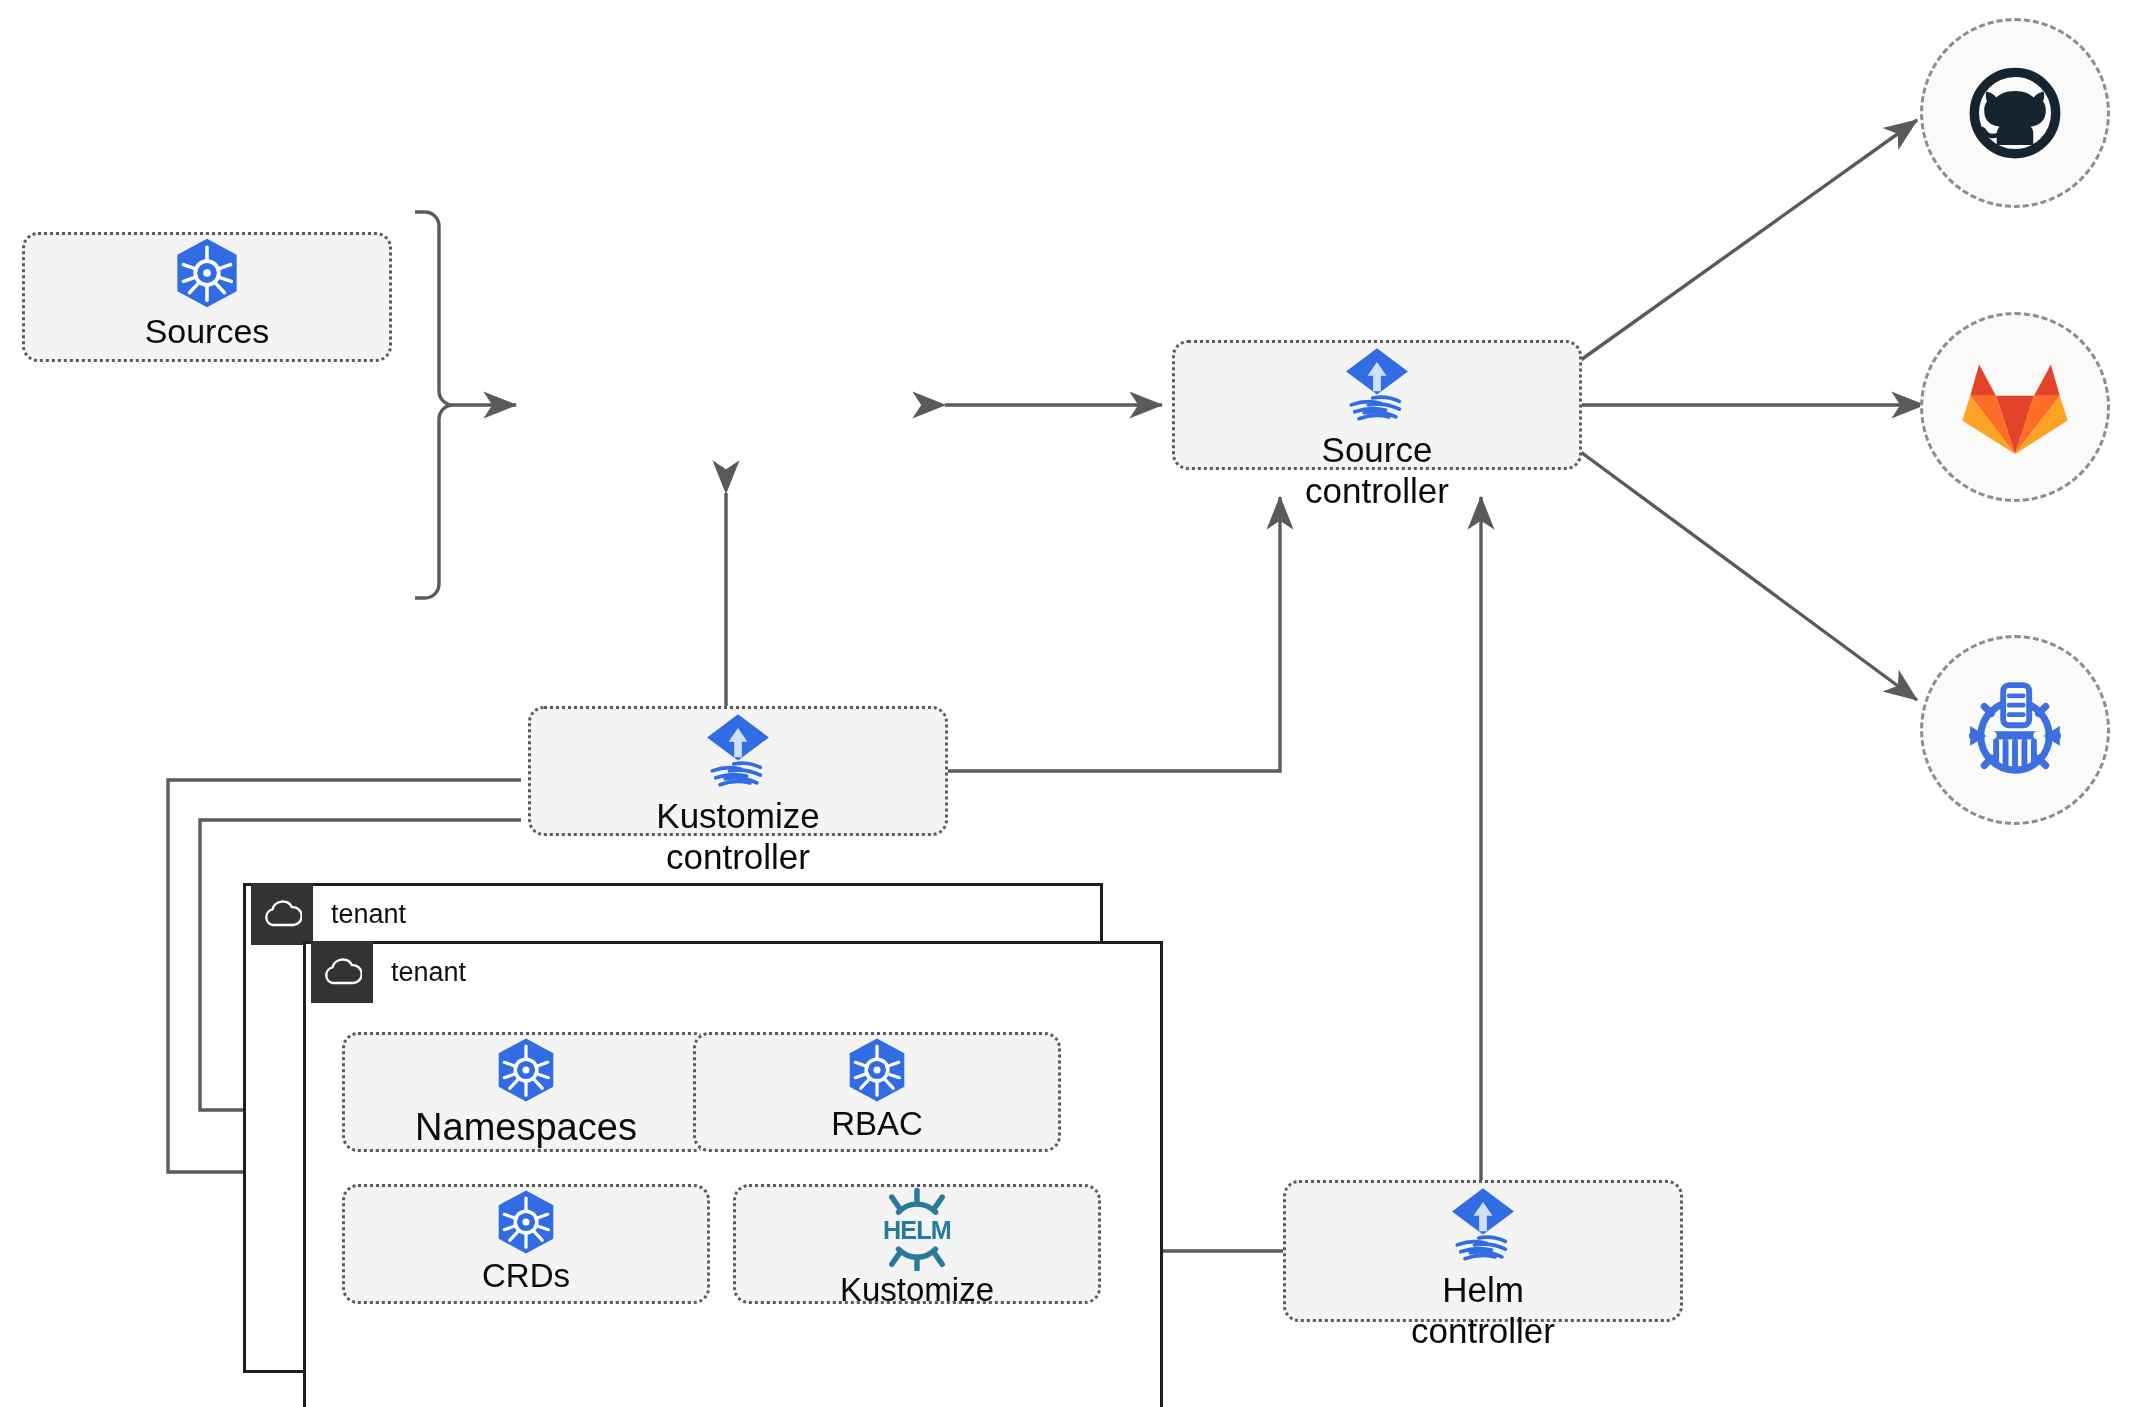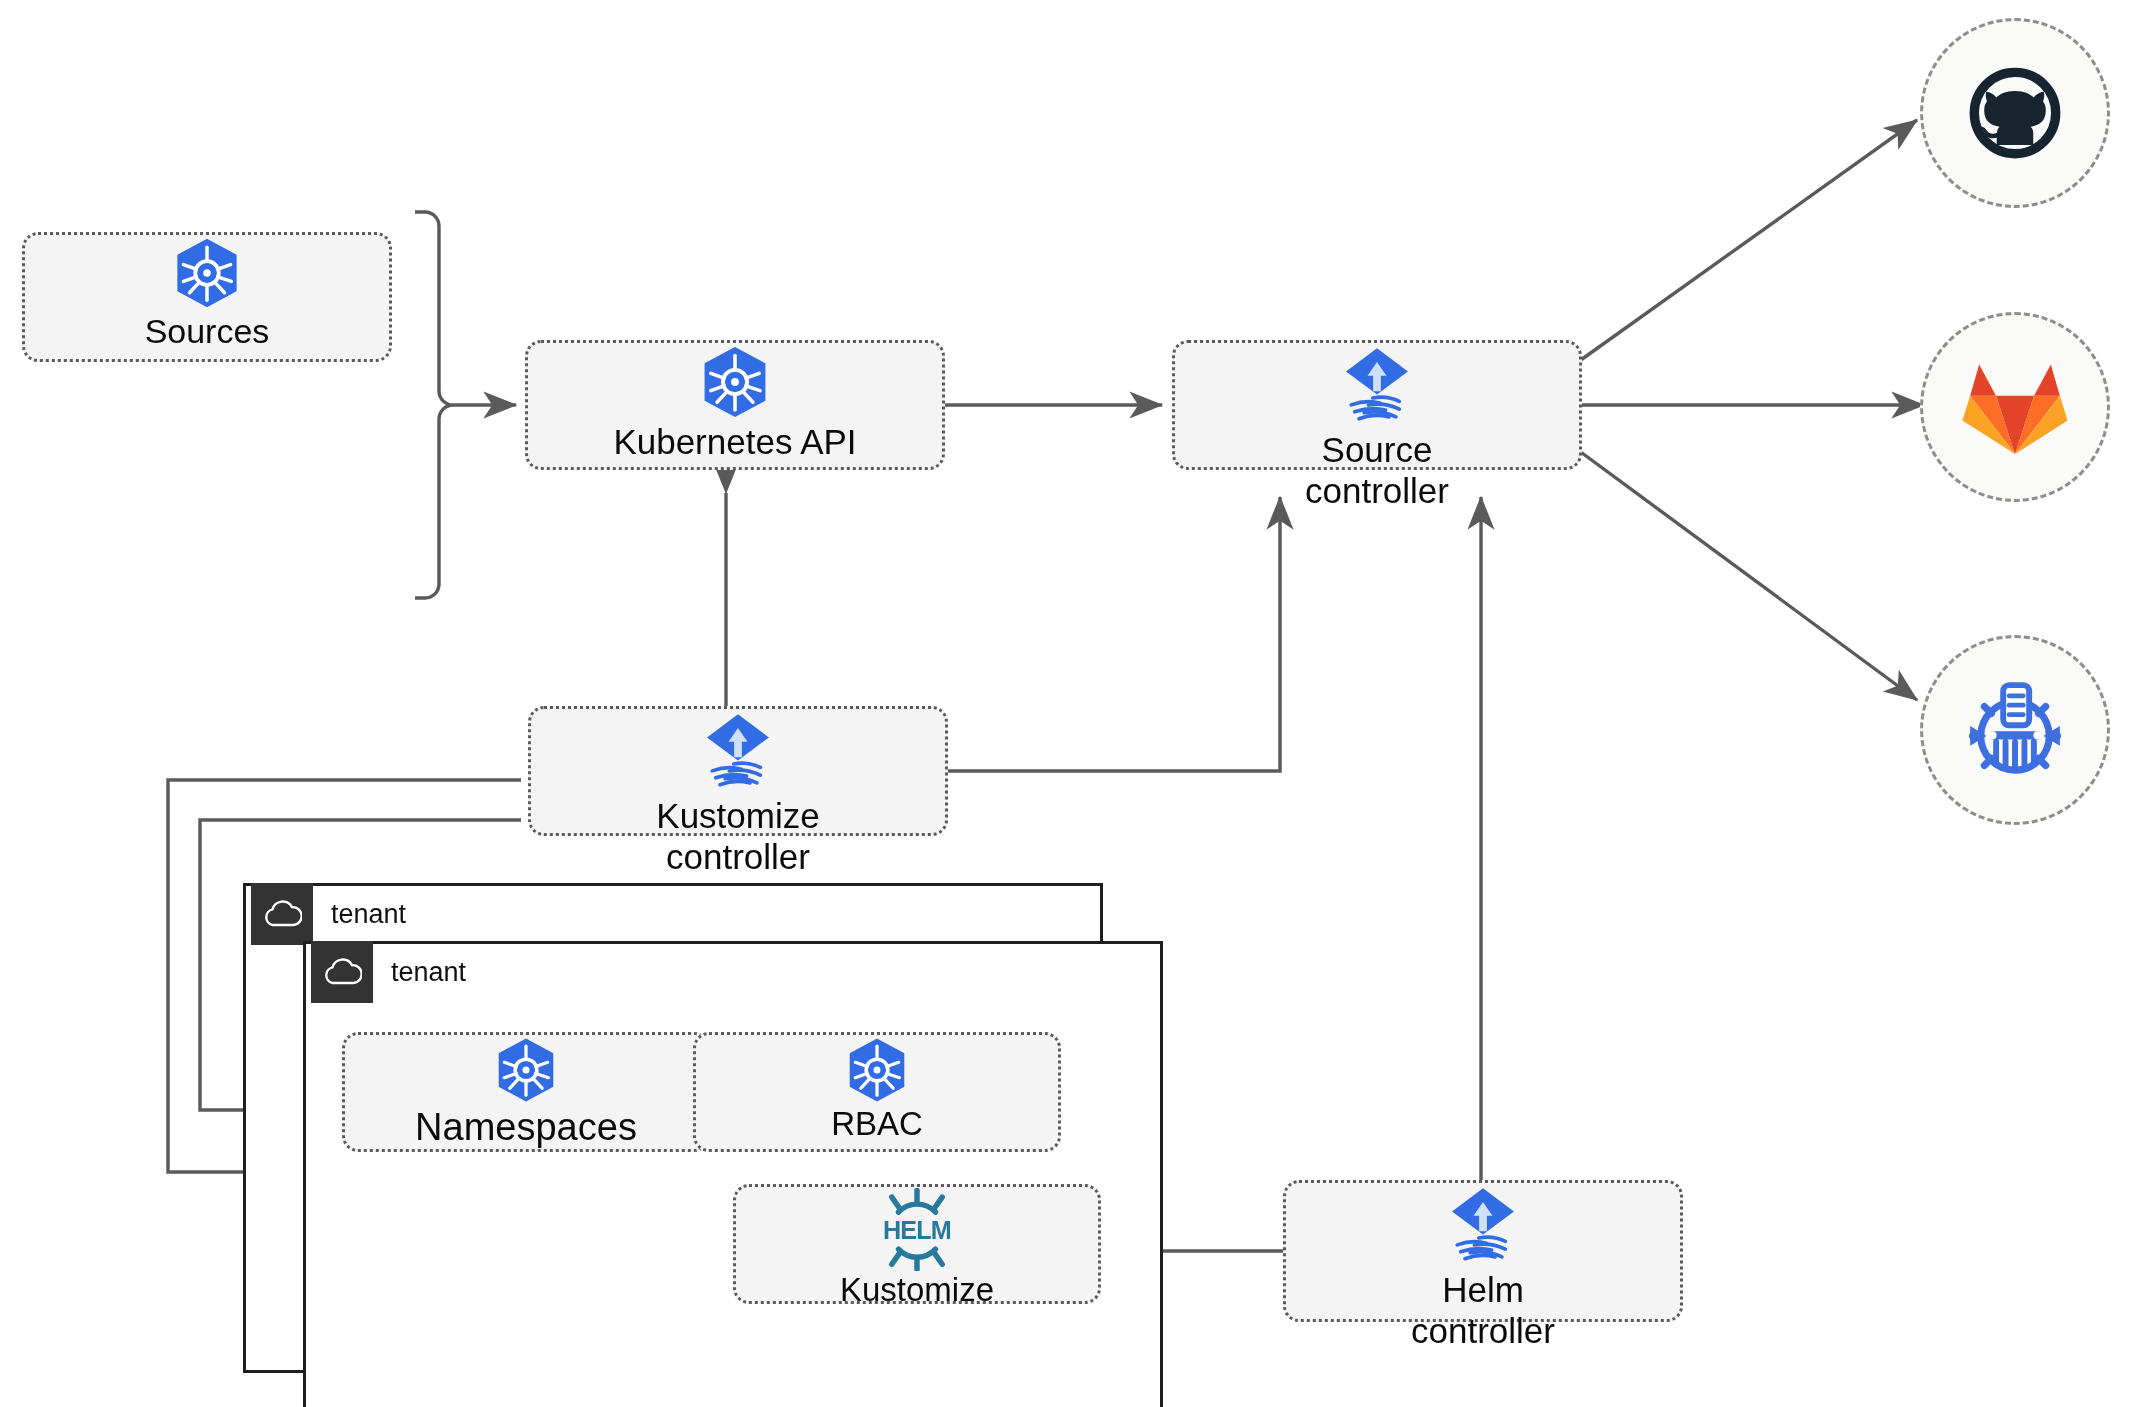--- a/index.html
+++ b/index.html
@@ -99,40 +99,20 @@
           <line x1="27" y1="76" x2="40" y2="62"></line>
           <line x1="73" y1="76" x2="60" y2="62"></line>
         </g>
         <circle cx="50" cy="50" r="5" fill="#ffffff"></circle>
       </svg>
     </span>
     <span class="lbl" style="font-size:34px;">Sources</span>
   </div>
 
 
-  <div class="node" style="left:525px;top:340px;width:420px;height:130px;padding:0 22px;">
-    <span class="ico">
-      <svg width="78" height="78" viewBox="0 0 100 100" aria-hidden="true">
-        <polygon points="50,5 89,26 89,74 50,95 11,74 11,26" fill="#326ce5"></polygon>
-        <g fill="none" stroke="#ffffff" stroke-width="4.6" stroke-linecap="round">
-          <circle cx="50" cy="50" r="15.5" stroke-width="5"></circle>
-          <line x1="50" y1="16" x2="50" y2="34"></line>
-          <line x1="50" y1="66" x2="50" y2="86"></line>
-          <line x1="19" y1="39" x2="36" y2="45"></line>
-          <line x1="64" y1="55" x2="82" y2="61"></line>
-          <line x1="81" y1="39" x2="64" y2="45"></line>
-          <line x1="36" y1="55" x2="19" y2="61"></line>
-          <line x1="27" y1="76" x2="40" y2="62"></line>
-          <line x1="73" y1="76" x2="60" y2="62"></line>
-        </g>
-        <circle cx="50" cy="50" r="5" fill="#ffffff"></circle>
-      </svg>
-    </span>
-    <span class="lbl" style="font-size:35px;">Kubernetes API</span>
-  </div>
 
   <div class="node" style="left:1172px;top:340px;width:410px;height:130px;padding:0 22px;">
     <span class="ico">
       <svg width="86" height="86" viewBox="0 0 100 100" aria-hidden="true">
         <polygon points="50,6 86,33 50,60 14,33" fill="#326ce5"></polygon>
         <path d="M50,22 L61,38 L54.5,38 L54.5,56 L45.5,56 L45.5,38 L39,38 Z" fill="#cfe0fb"></path>
         <g stroke="#326ce5" stroke-width="4.2" stroke-linecap="round" fill="none">
           <path d="M20,72 C31,68 43,67 54,70"></path>
           <path d="M24,80 C36,76 48,75 60,78"></path>
           <path d="M29,88 C40,84 52,83 64,86"></path>
@@ -225,20 +205,40 @@
             <line x1="36" y1="55" x2="19" y2="61"></line>
           <line x1="27" y1="76" x2="40" y2="62"></line>
             <line x1="73" y1="76" x2="60" y2="62"></line>
         </g>
         <circle cx="50" cy="50" r="5" fill="#ffffff"></circle>
       </svg>
     </span>
     <span class="lbl" style="font-size:33px;">RBAC</span>
   </div>
 
+  <div class="node" style="left:342px;top:1184px;width:368px;height:120px;padding:0 18px;">
+    <span class="ico">
+      <svg width="70" height="70" viewBox="0 0 100 100" aria-hidden="true">
+        <polygon points="50,5 89,26 89,74 50,95 11,74 11,26" fill="#326ce5"></polygon>
+        <g fill="none" stroke="#ffffff" stroke-width="4.6" stroke-linecap="round">
+          <circle cx="50" cy="50" r="15.5" stroke-width="5"></circle>
+          <line x1="50" y1="16" x2="50" y2="34"></line>
+            <line x1="50" y1="66" x2="50" y2="86"></line>
+          <line x1="19" y1="39" x2="36" y2="45"></line>
+            <line x1="64" y1="55" x2="82" y2="61"></line>
+          <line x1="81" y1="39" x2="64" y2="45"></line>
+            <line x1="36" y1="55" x2="19" y2="61"></line>
+          <line x1="27" y1="76" x2="40" y2="62"></line>
+            <line x1="73" y1="76" x2="60" y2="62"></line>
+        </g>
+        <circle cx="50" cy="50" r="5" fill="#ffffff"></circle>
+      </svg>
+    </span>
+    <span class="lbl" style="font-size:33px;">CRDs</span>
+  </div>
 
   <div class="node" style="left:733px;top:1184px;width:368px;height:120px;padding:0 18px;">
     <span class="ico">
       <svg width="84" height="84" viewBox="0 0 100 100" aria-hidden="true">
         <g stroke="#277a9c" stroke-width="6.5" fill="none" stroke-linecap="round">
           <path d="M28,30 A30,30 0 0 1 72,30"></path>
           <path d="M28,74 A30,30 0 0 0 72,74"></path>
           <line x1="50" y1="4" x2="50" y2="20"></line>
           <line x1="50" y1="84" x2="50" y2="98"></line>
           <line x1="20" y1="12" x2="29" y2="25"></line>

